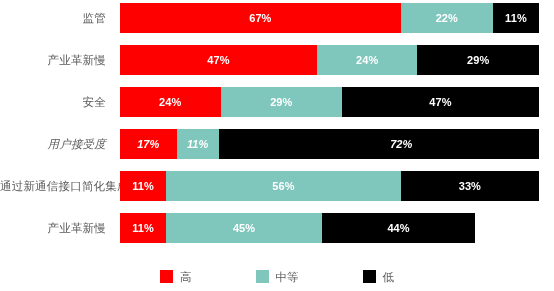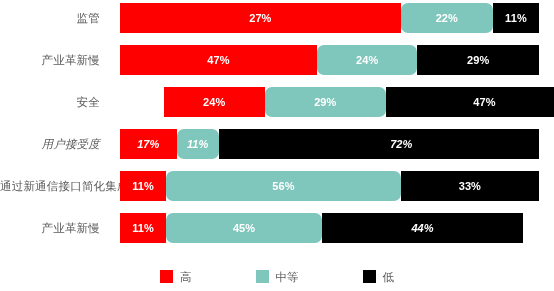--- a/index.html
+++ b/index.html
@@ -33,21 +33,21 @@
     width: 554px;
     height: 30px;
     display: flex;
     align-items: center;
   }
 
   .row-label {
     width: 120px;
     flex: 0 0 120px;
     text-align: right;
-    padding-right: 20px;
+    padding-right: 14px;
     box-sizing: border-box;
     font-size: 11.5px;
     line-height: 14px;
     color: #5a5a5a;
     white-space: nowrap;
     letter-spacing: 0.2px;
   }
 
   .bar-track {
     position: relative;
@@ -67,21 +67,21 @@
     overflow: hidden;
   }
   .seg-label {
     font-size: 11px;
     font-weight: bold;
     line-height: 12px;
     white-space: nowrap;
     letter-spacing: 0.1px;
   }
   .seg-high  { background: #ff0000; }
-  .seg-mid   { background: #7fc6bc; border-radius: 7px; }
+  .seg-mid   { background: #7fc6bc; }
   .seg-low   { background: #000000; }
 
   .seg-high  .seg-label { color: #ffffff; }
   .seg-mid   .seg-label { color: #ffffff; }
   .seg-low   .seg-label { color: #ffffff; }
 
   
   #legend {
     position: absolute;
     left: 0;
@@ -113,21 +113,21 @@
 </head>
 <body>
 
 <div id="chart-root">
 
   <div id="plot-area">
       <div class="bar-row" style="top: 3px;">
         <div class="row-label">监管</div>
         <div class="bar-track">
           <div class="seg seg-high" style="width: 280.73px;">
-            <span class="seg-label">27%</span>
+            <span class="seg-label">67%</span>
           </div>
           <div class="seg seg-mid" style="width: 92.18px;">
             <span class="seg-label">22%</span>
           </div>
           <div class="seg seg-low" style="width: 46.09px;">
             <span class="seg-label">11%</span>
           </div>
         </div>
       </div>
       <div class="bar-row" style="top: 45px;">
@@ -137,21 +137,21 @@
             <span class="seg-label">47%</span>
           </div>
           <div class="seg seg-mid" style="width: 100.56px;">
             <span class="seg-label">24%</span>
           </div>
           <div class="seg seg-low" style="width: 121.51px;">
             <span class="seg-label">29%</span>
           </div>
         </div>
       </div>
-      <div class="bar-row" style="top: 87px; gap: 44px;">
+      <div class="bar-row" style="top: 87px;">
         <div class="row-label">安全</div>
         <div class="bar-track">
           <div class="seg seg-high" style="width: 100.56px;">
             <span class="seg-label">24%</span>
           </div>
           <div class="seg seg-mid" style="width: 121.51px;">
             <span class="seg-label">29%</span>
           </div>
           <div class="seg seg-low" style="width: 196.93px;">
             <span class="seg-label">47%</span>
@@ -188,21 +188,21 @@
       </div>
       <div class="bar-row" style="top: 213px;">
         <div class="row-label">产业革新慢</div>
         <div class="bar-track">
           <div class="seg seg-high" style="width: 46.09px;">
             <span class="seg-label">11%</span>
           </div>
           <div class="seg seg-mid" style="width: 156px;">
             <span class="seg-label">45%</span>
           </div>
-          <div class="seg seg-low" style="width: 201px; font-style: italic;">
+          <div class="seg seg-low" style="width: 153px;">
             <span class="seg-label">44%</span>
           </div>
         </div>
       </div>
     </div>
 
   <div id="legend">
       <div class="legend-item">
         <span class="legend-swatch" style="background: rgb(255, 0, 0);"></span>
         <span class="legend-text">高</span>

